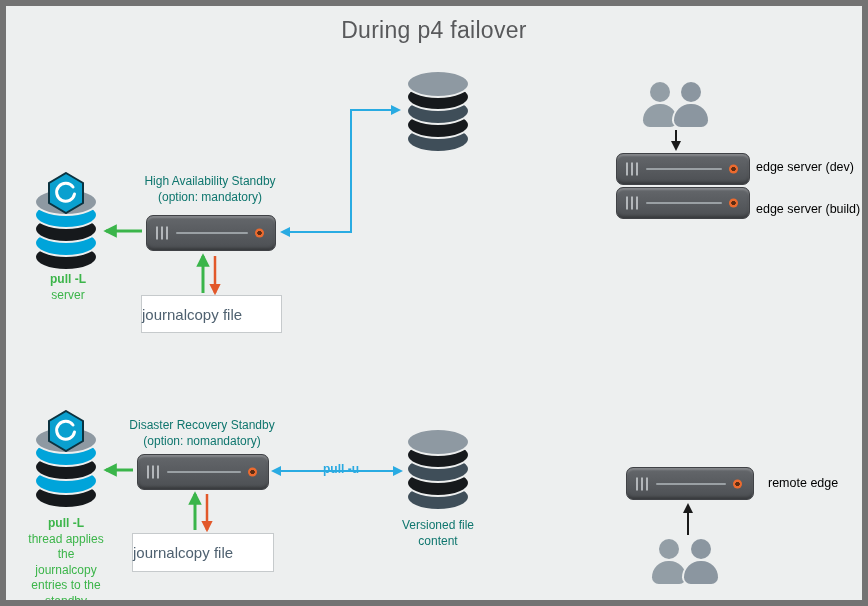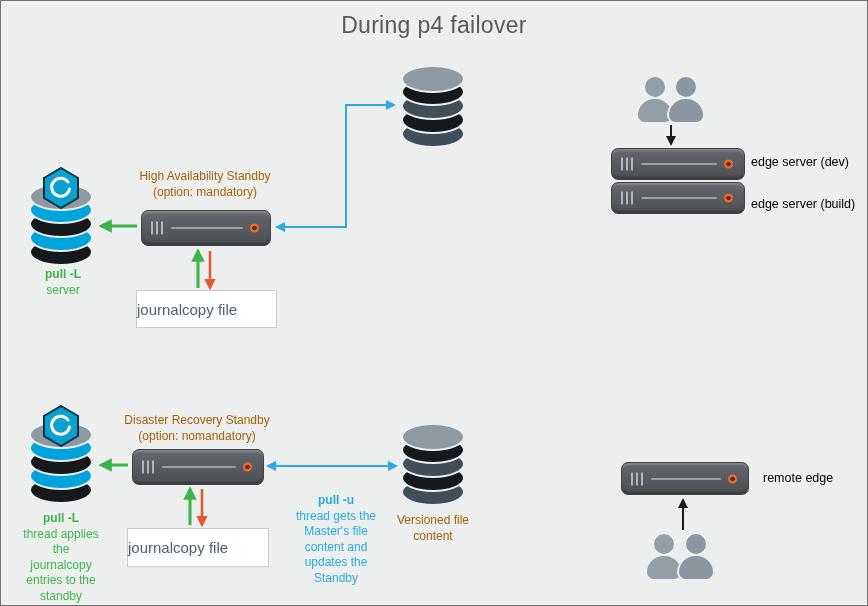--- a/index.html
+++ b/index.html
@@ -1,26 +1,26 @@
 <!DOCTYPE html>
 <html><head>
 <meta charset="utf-8">
 <style>
   html,body{margin:0;padding:0;background:#fff;}
   #canvas{
     position:relative; width:868px; height:606px;
-    background:#edefef; border:1px solid #737373; box-sizing:border-box;
+    background:#edefef; border:6px solid #737373; box-sizing:border-box;
     font-family:"Liberation Sans", sans-serif; overflow:hidden;
   }
   .title{
     position:absolute; top:11px; left:0; width:100%;
     text-align:center; font-size:23px; color:#58595b; letter-spacing:.3px;
   }
   
-  .lbl{position:absolute; font-size:12px; line-height:1.3; color:#a16207; text-align:center;}
+  .lbl{position:absolute; font-size:12px; line-height:1.3; color:#0f766e; text-align:center;}
   .lbl-r{position:absolute; font-size:12.5px; color:#000000; text-align:left; white-space:nowrap;}
   .green-t{color:#3cb54a;}
   .blue-t{color:#29a9e1;}
   .pull .b{display:block; font-weight:700;}
   
   .server{
     position:absolute; background:linear-gradient(#64676b,#4c4f53);
     border:1px solid #404246; border-radius:7px;
     box-shadow:inset 0 2px 2px rgba(255,255,255,.22), inset 0 -2px 3px rgba(0,0,0,.28);
   }
@@ -167,23 +167,22 @@
 
   <div class="lbl pull green-t" style="left:20px; top:510px; width:80px;">
     <span class="b">pull -L</span>
     <span>thread applies the journalcopy entries to the standby database</span>
   </div>
 
   <div class="jbox" style="left:126px; top:527px; width:140px; height:37px;">
     <span>journalcopy file</span>
   </div>
 
-  <div class="lbl pull blue-t" style="left:293px; top:492px; width:84px;">
+  <div class="lbl pull blue-t" style="left:293px; top:456px; width:84px;">
     <span class="b">pull -u</span>
-    <span>thread gets the Master's file content and updates the Standby</span>
   </div>
 
   <div class="db" style="left:399px; top:422px;">
     <svg width="66" height="84" viewBox="0 0 66 84">
       <ellipse cx="33" cy="69" rx="31" ry="13" fill="#3f4e59" stroke="#edefef" stroke-width="2"></ellipse>
       <ellipse cx="33" cy="55" rx="31" ry="13" fill="#16191c" stroke="#edefef" stroke-width="2"></ellipse>
       <ellipse cx="33" cy="41" rx="31" ry="13" fill="#3f4e59" stroke="#edefef" stroke-width="2"></ellipse>
       <ellipse cx="33" cy="27" rx="31" ry="13" fill="#16191c" stroke="#edefef" stroke-width="2"></ellipse>
       <ellipse cx="33" cy="14" rx="31" ry="13" fill="#8e99a2" stroke="#edefef" stroke-width="2"></ellipse>
     </svg>

